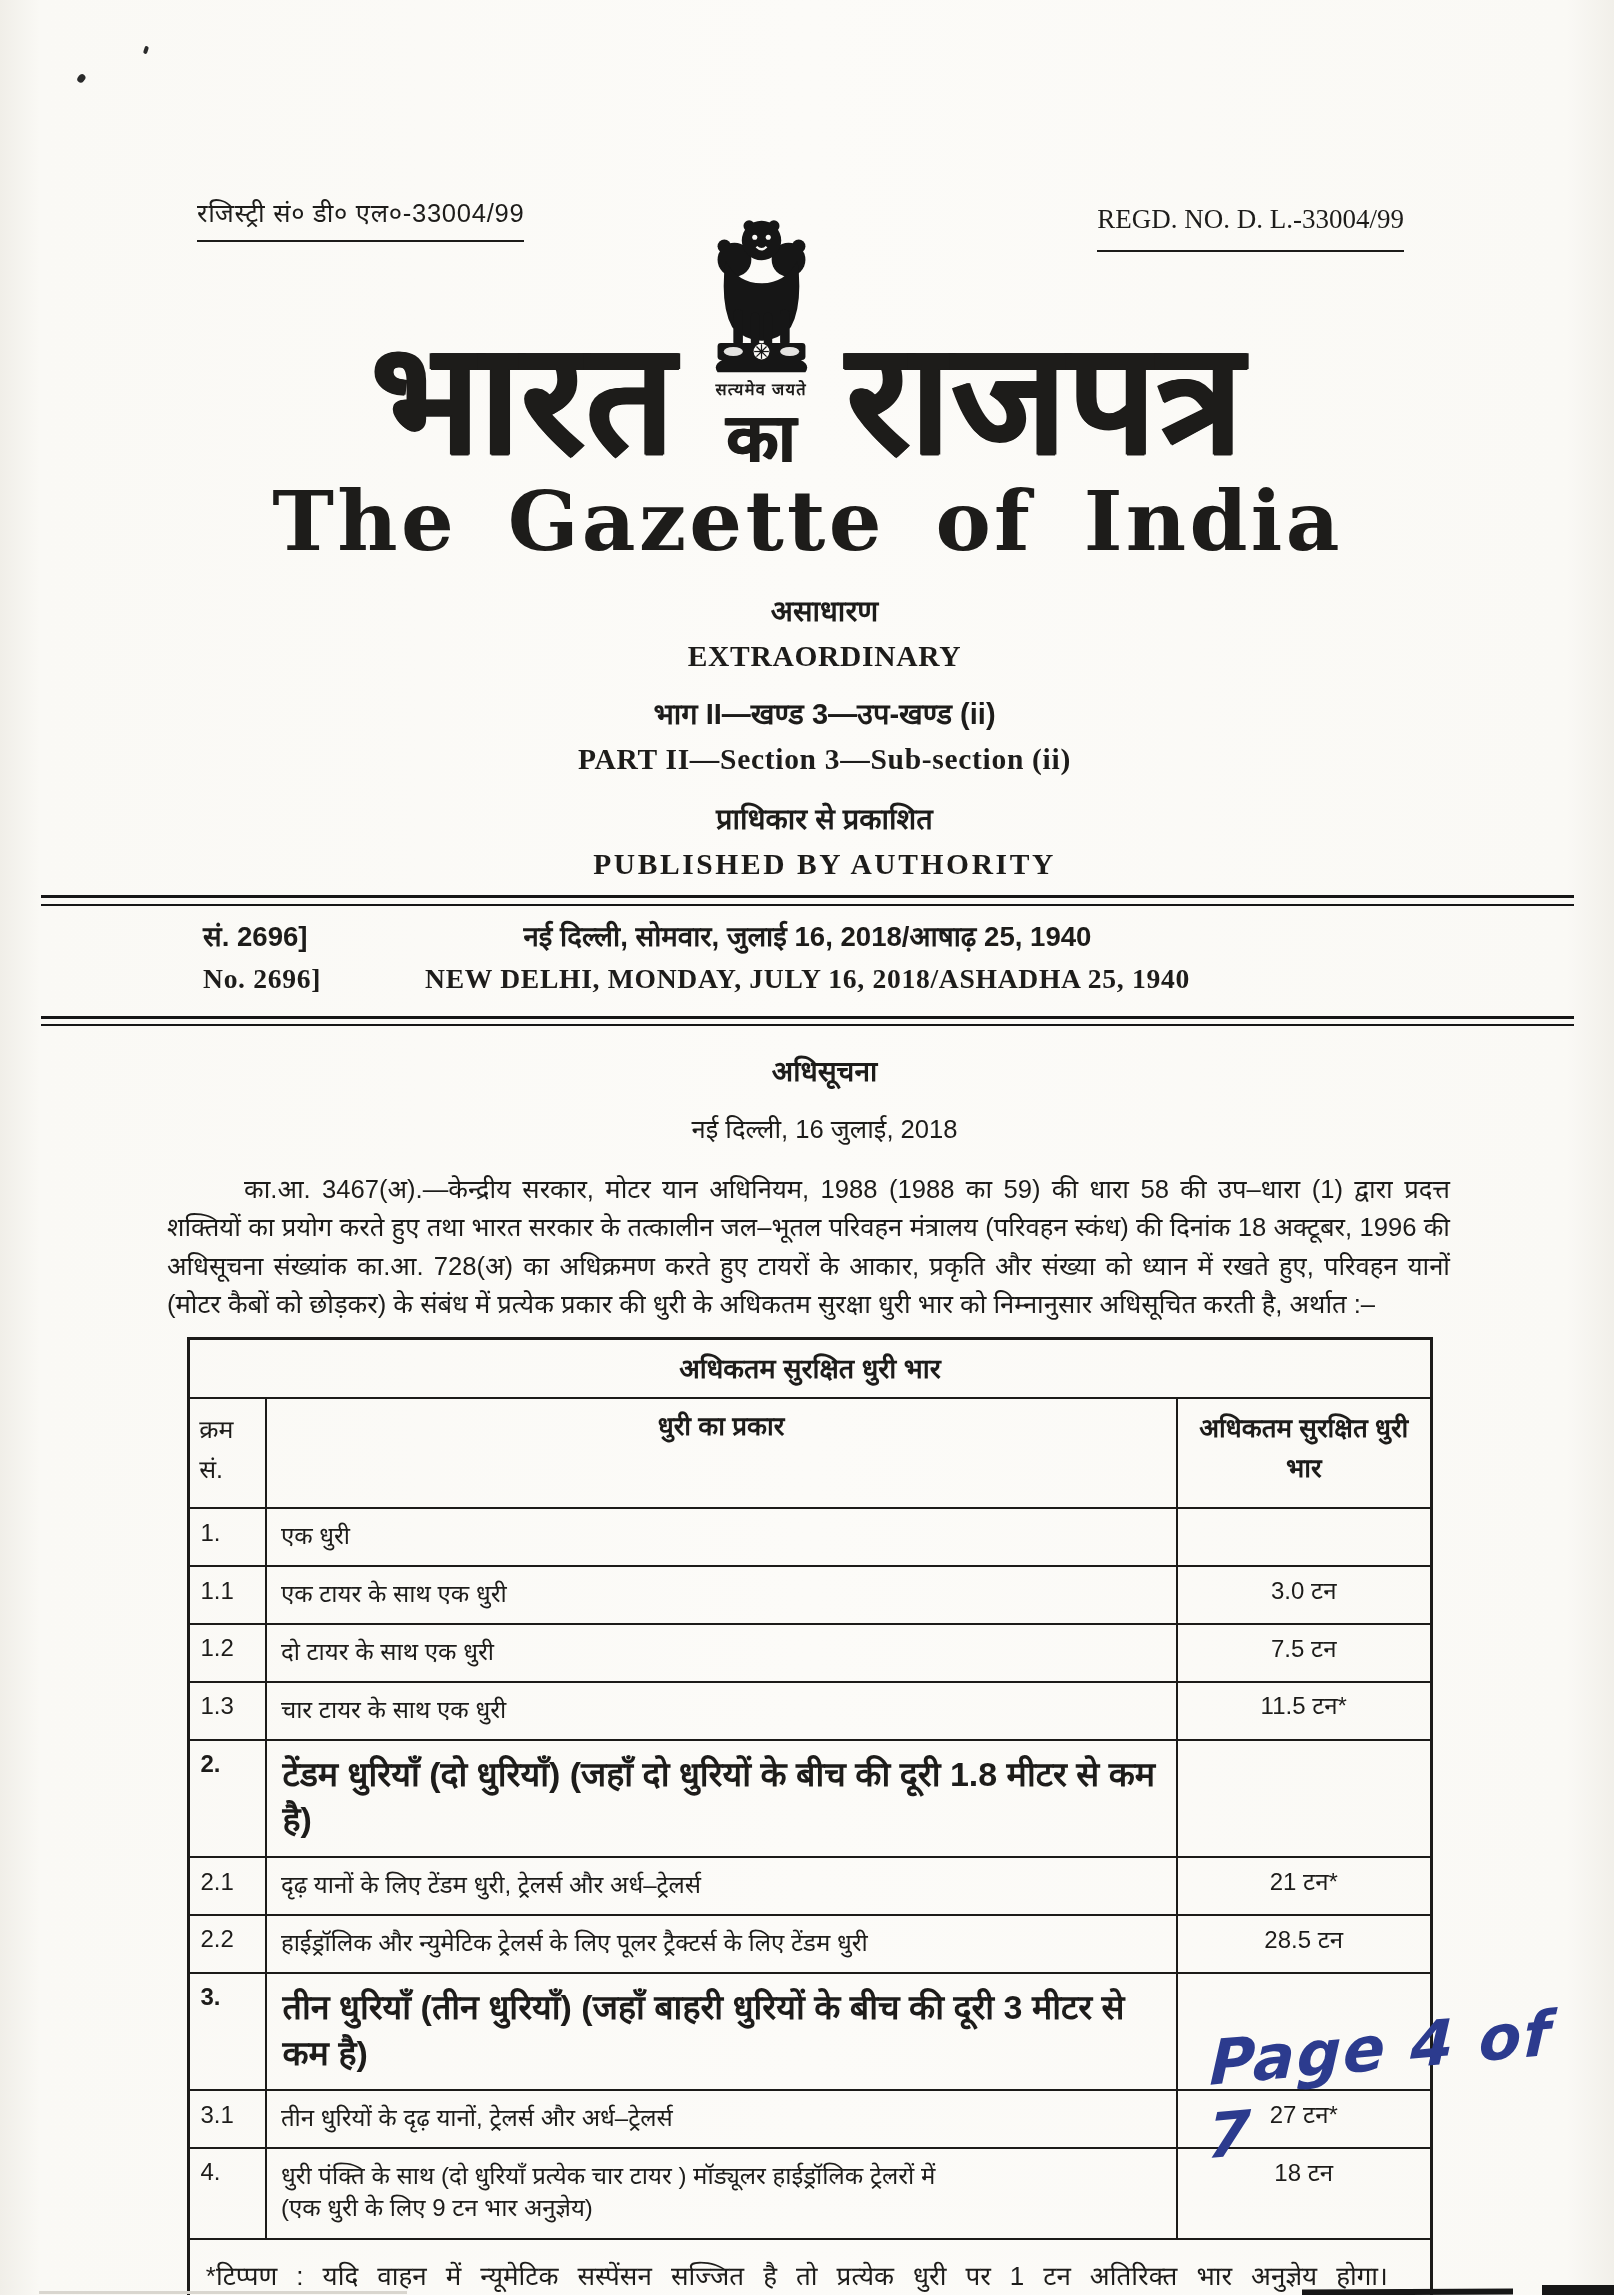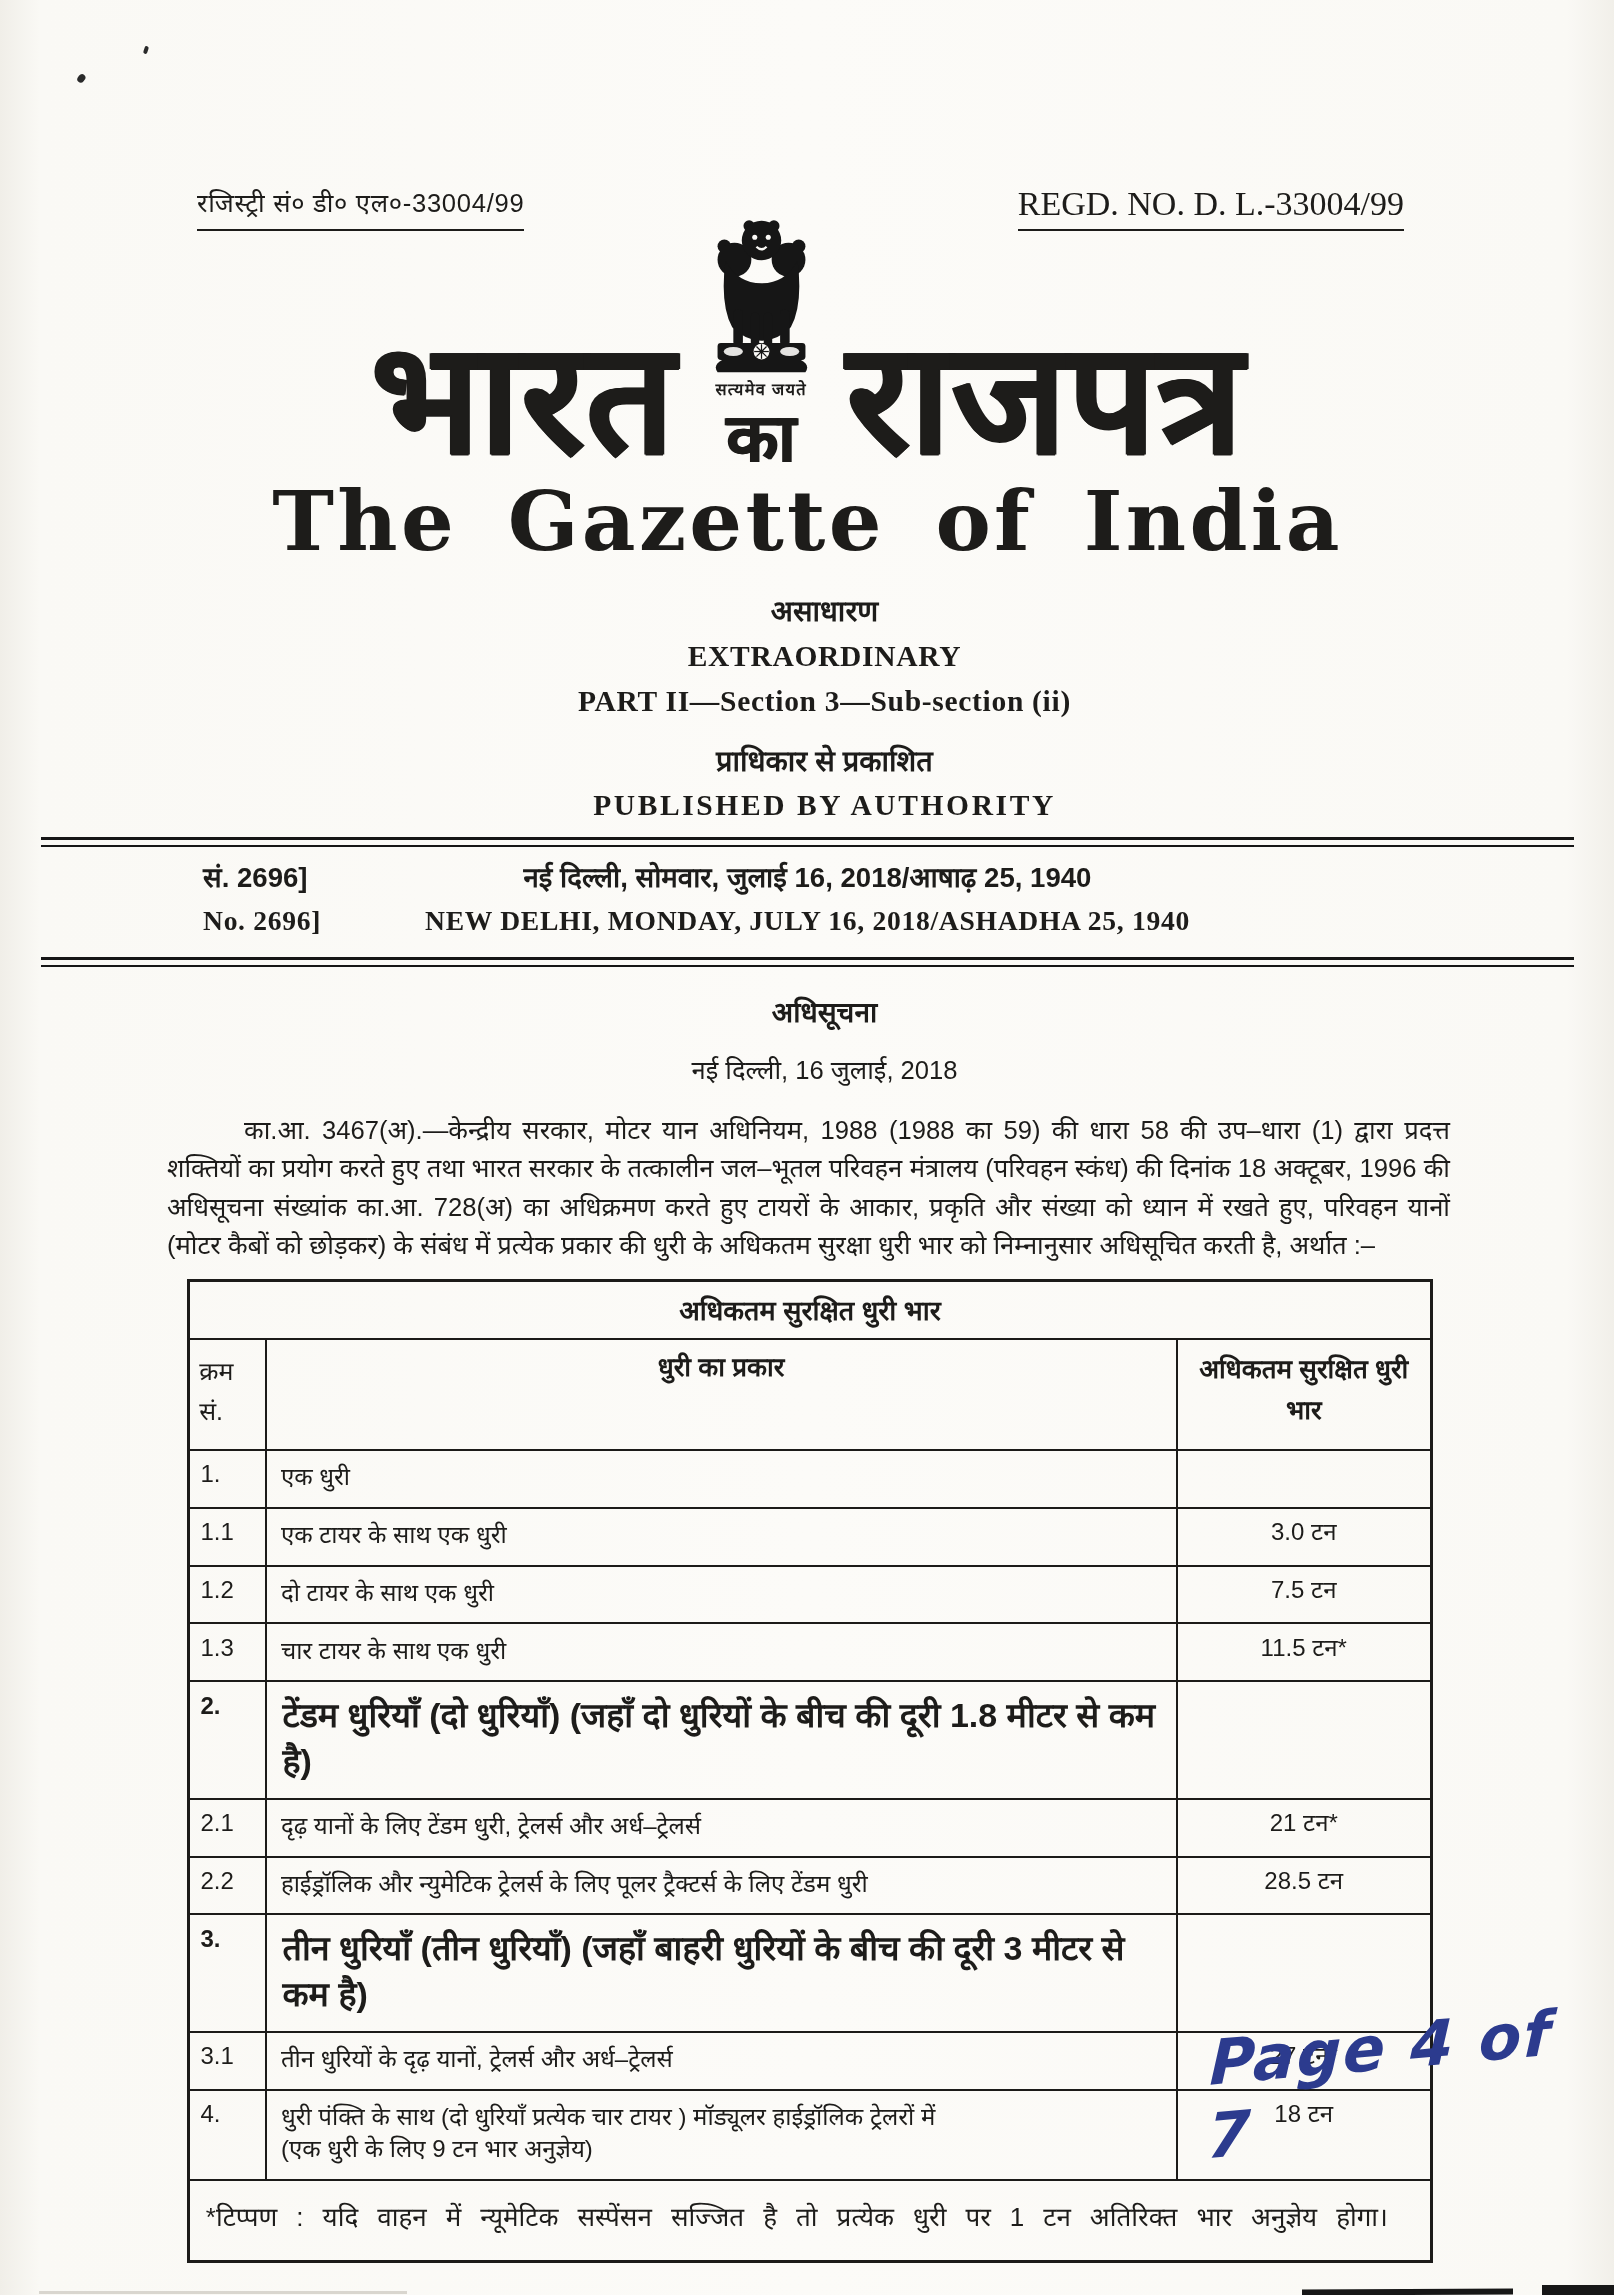--- a/index.html
+++ b/index.html
@@ -14,21 +14,21 @@
     color:#1d1c1a;
   }
   
   .speck{position:absolute;background:#2a2a2a;border-radius:50%;}
   .speck1{left:78px;top:74px;width:7.2px;height:8.5px;transform:rotate(40deg);}
   .speck2{left:144px;top:46px;width:3.9px;height:7.9px;transform:rotate(18deg);border-radius:2px;}
 
   
   .reg-row{position:absolute;top:185px;left:197px;right:211px;display:flex;justify-content:space-between;align-items:center;}
   .reg-hi{font-size:25.6px;letter-spacing:0.7px;border-bottom:2.6px solid #1d1c1a;padding-bottom:9.2px;}
-  .reg-en{font-family:"Liberation Serif","DejaVu Serif",serif;font-size:34px;border-bottom:2.6px solid #1d1c1a;padding-bottom:6px;}
+  .reg-en{font-family:"Liberation Serif","DejaVu Serif",serif;font-size:27px;border-bottom:2.6px solid #1d1c1a;padding-bottom:15px;margin-top:19px;}
 
   
   .masthead{margin:0 auto;padding-top:209px;display:flex;justify-content:center;align-items:flex-end;gap:29px;line-height:1;}
   .mh-hi{font-size:155px;font-weight:900;line-height:.92;letter-spacing:1.3px;
          text-shadow:1.3px 0 currentColor,-1.3px 0 currentColor,0 0.7px currentColor;}
   .mh-center{display:flex;flex-direction:column;align-items:center;}
   .emblem svg{display:block;}
   .motto{font-size:16.4px;font-weight:bold;margin-top:2.6px;letter-spacing:1.3px;white-space:nowrap;}
   .mh-ka{font-size:67px;font-weight:900;margin-top:6.6px;text-shadow:1px 0 currentColor,-1px 0 currentColor;}
   .mh-en{margin-top:9.2px;text-align:center;font-family:"DejaVu Serif","Liberation Serif",serif;
@@ -141,20 +141,21 @@
       </div>
       <div class="motto">सत्यमेव जयते</div>
       <div class="mh-ka">का</div>
     </div>
     <div class="mh-hi">राजपत्र</div>
   </div>
   <div class="mh-en">The Gazette of India</div>
 
   <div class="ctr hi-sub m-t42">असाधारण</div>
   <div class="ctr en-sub m-t16">EXTRAORDINARY</div>
+  <div class="ctr hi-sub m-t30">भाग II—खण्ड 3—उप-खण्ड (ii)</div>
   <div class="ctr en-sub m-t18">PART II—Section 3—Sub-section (ii)</div>
   <div class="ctr hi-sub m-t34">प्राधिकार से प्रकाशित</div>
   <div class="ctr en-sub auth-en m-t16">PUBLISHED BY AUTHORITY</div>
 
   <div class="rule"></div>
 
   <div class="issue">
     <div class="issue-row">
       <span class="issue-no hi">सं.   2696]</span>
       <div class="issue-date hi">नई दिल्ली, सोमवार, जुलाई 16, 2018/आषाढ़ 25, 1940</div>

